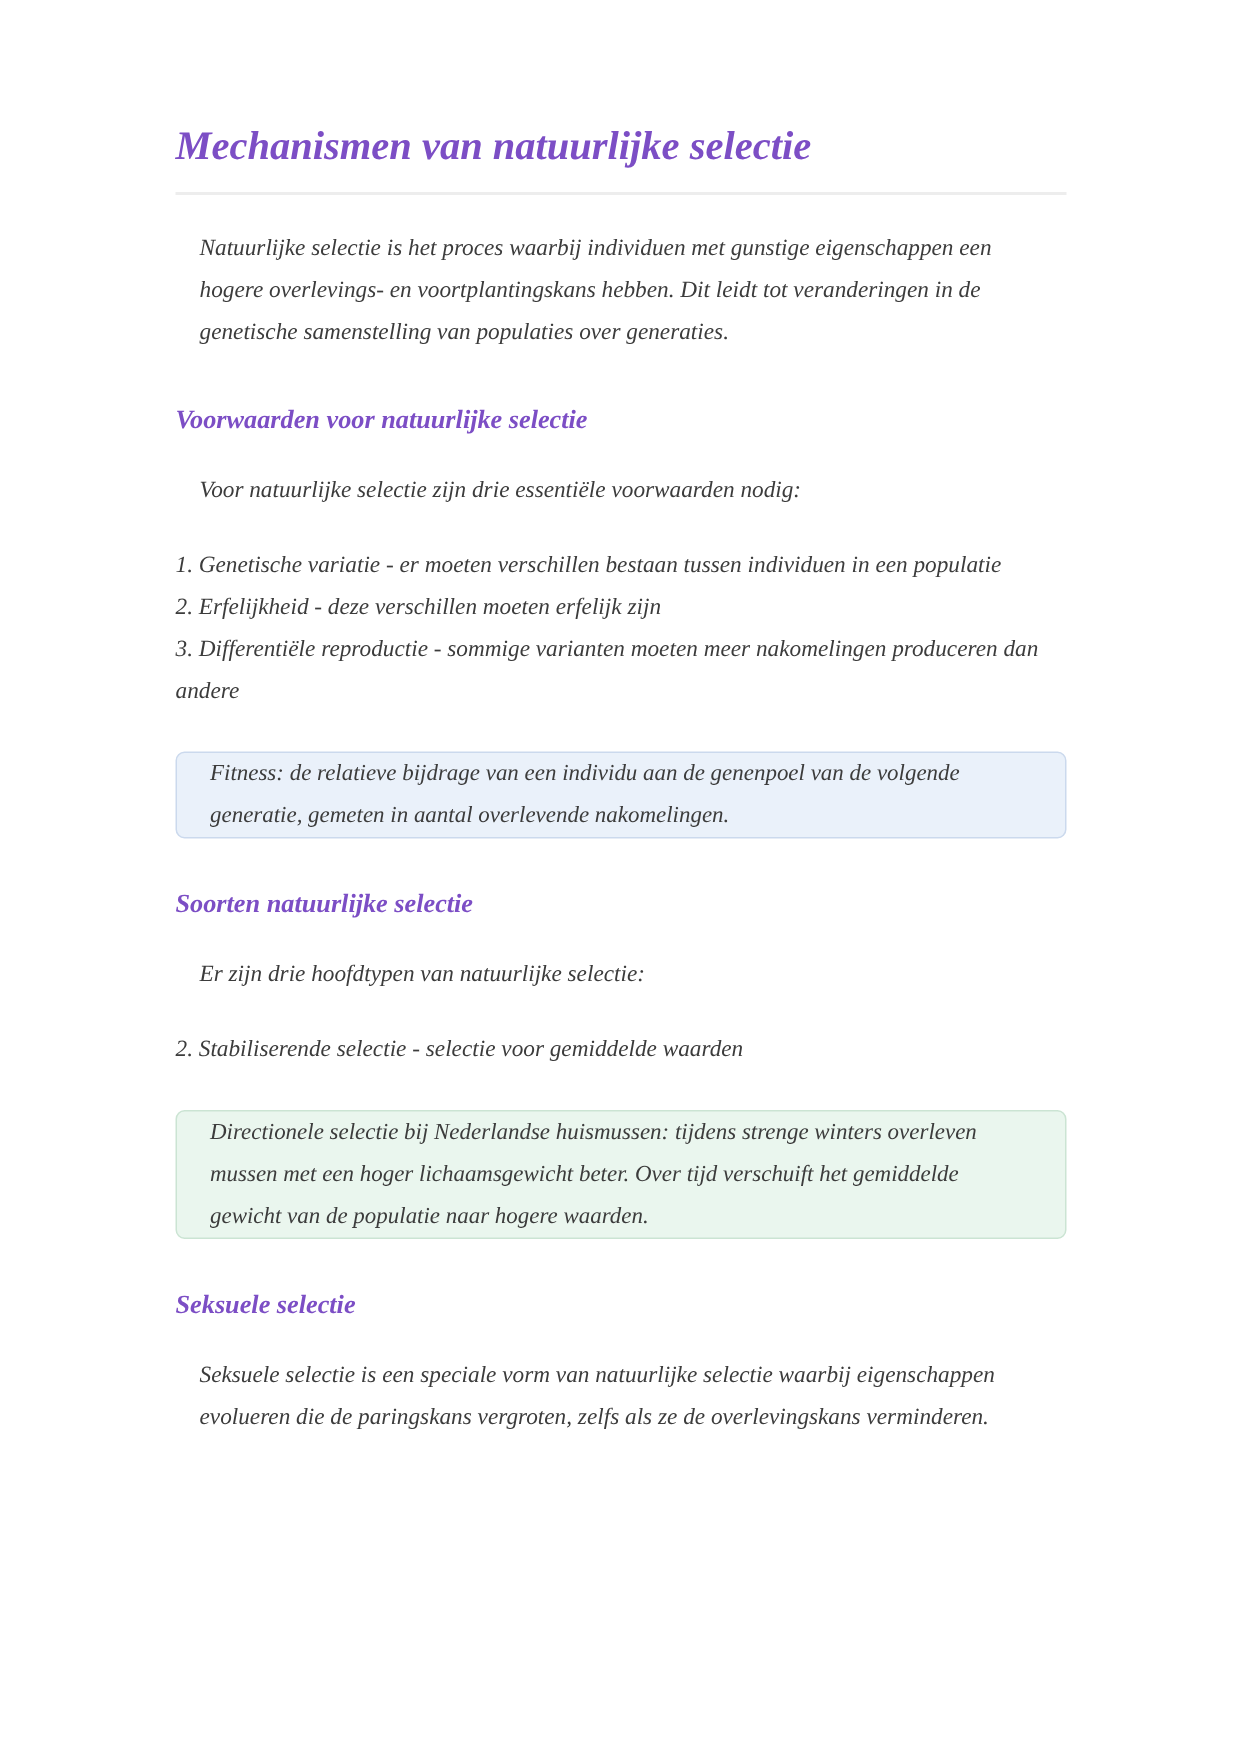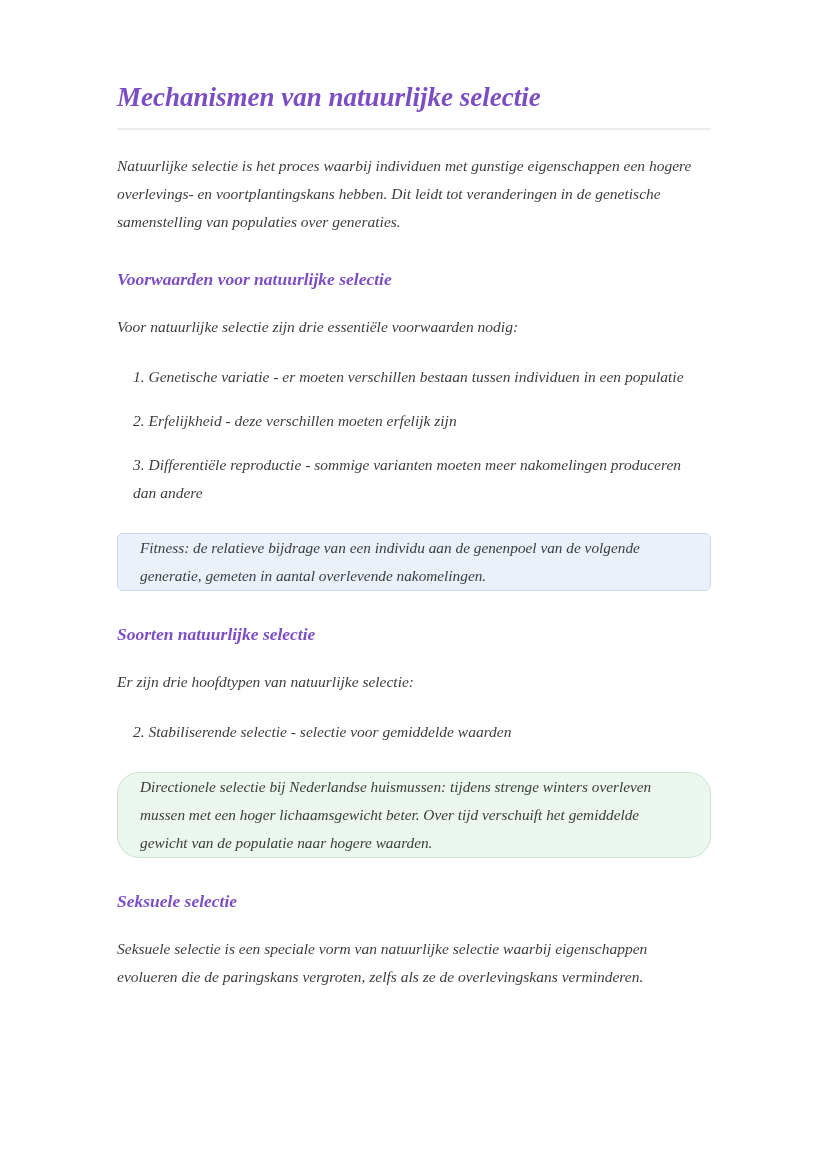--- a/index.html
+++ b/index.html
@@ -34,56 +34,55 @@
     font-weight: 700;
     color: var(--accent);
   }
   .title-rule {
     border: none;
     height: 2px;
     background: var(--divider);
     margin: 14px 0 16px 0;
   }
   p.body-par {
-    margin: 22px 0;
+    margin: 22px 16px;
     font-size: 15.5px;
     line-height: 28px;
   }
   h2.section-heading {
     margin: 32px 0 20px 0;
     font-size: 17.5px;
     line-height: 23px;
     font-weight: 700;
     color: var(--accent);
   }
   .num-list {
     margin: 22px 0;
     font-size: 15.5px;
     line-height: 28px;
   }
-  .num-item { margin: 16px; }
+  .num-item { margin: 0; }
   .callout {
     margin: 26px 0;
     border-radius: 6px;
     padding: 0 22px;
     border: 1px solid;
   }
   .callout p {
     margin: 0;
     font-size: 15.3px;
     line-height: 28px;
   }
   .callout-info {
     background: var(--info_bg);
     border-color: var(--info_border);
   }
   .callout-example {
     background: var(--example_bg);
     border-color: var(--example_border);
-    border-radius: 22px;
   }
 </style>
 </head>
 <body>
 
 <div class="page">
 
   <h1 class="doc-title">Mechanismen van natuurlijke selectie</h1>
 
   <hr class="title-rule">

